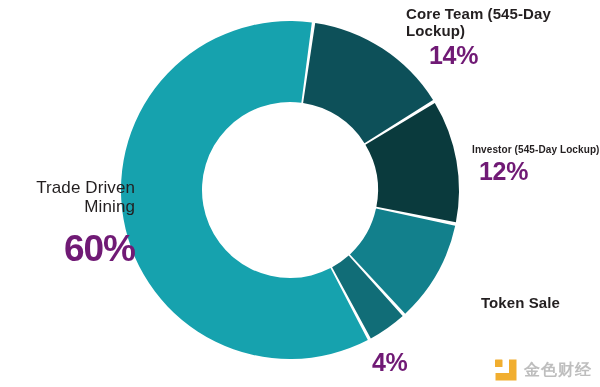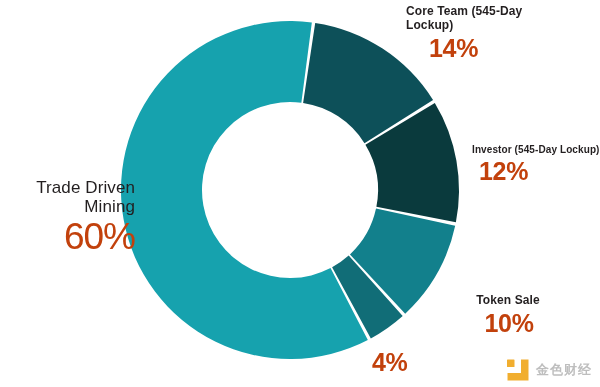--- a/index.html
+++ b/index.html
@@ -27,33 +27,33 @@
     height: 387px;
   }
 
   
   .label-block {
     position: absolute;
     color: #231f20;
     line-height: 1.15;
   }
   .label-name {
-    font-size: 12px;
+    font-size: 15px;
     font-weight: 600;
     letter-spacing: 0.1px;
     color: #231f20;
     display: block;
     white-space: pre-line;
   }
   .label-pct {
     display: block;
     font-size: 23px;
     font-weight: 700;
     letter-spacing: -0.3px;
-    color: #c2410c;
+    color: #701a75;
     margin-top: 1px;
   }
 
   
   #label-core-team {
     left: 406px;
     top: 5px;
     width: 180px;
     text-align: left;
   }
@@ -70,24 +70,24 @@
     text-align: left;
   }
   #label-investor .label-name { font-size: 10px; }
   #label-investor .label-pct {
     font-size: 25px;
     margin-left: 7px;
   }
 
   
   #label-token-sale {
-    left: 438px;
+    left: 420px;
     top: 294px;
     width: 140px;
-    text-align: center;
+    text-align: right;
   }
   #label-token-sale .label-pct {
     font-size: 25px;
     margin-left: 2px;
   }
 
   
   #label-marketing {
     left: 370px;
     top: 347px;
@@ -106,43 +106,43 @@
     width: 127px;
     text-align: right;
   }
   #label-trade-mining .label-name {
     font-size: 17px;
     font-weight: 400;
     line-height: 1.12;
   }
   #label-trade-mining .label-pct {
     font-size: 37px;
-    font-weight: 400;
+    font-weight: 700;
     letter-spacing: -1px;
-    margin-top: 0px;
+    margin-top: 12px;
   }
 
   
   #watermark {
     position: absolute;
     right: 8px;
     bottom: 6px;
     display: flex;
     align-items: center;
     gap: 7px;
     opacity: 0.92;
   }
   #watermark-mark {
     position: relative;
     width: 22px;
     height: 22px;
     flex: 0 0 auto;
   }
   #watermark-text {
-    font-size: 13px;
+    font-size: 16px;
     font-weight: 700;
     color: #b9b9b9;
     letter-spacing: 1px;
     font-family: "DejaVu Sans", sans-serif;
   }
 </style>
 </head>
 <body>
 
 <div id="canvas" style="background: rgb(255, 255, 255);">
@@ -163,21 +163,20 @@
     <span class="label-pct">14%</span>
   </div>
 
   <div class="label-block" id="label-investor">
     <span class="label-name">Investor (545-Day Lockup)</span>
     <span class="label-pct">12%</span>
   </div>
 
   <div class="label-block" id="label-token-sale">
     <span class="label-name">Token Sale</span>
-    <span class="label-pct">10%</span>
   </div>
 
   <div class="label-block" id="label-marketing">
     <span class="label-pct">4%</span>
   </div>
 
   <div class="label-block" id="label-trade-mining">
     <span class="label-name">Trade Driven
 Mining</span>
     <span class="label-pct">60%</span>

